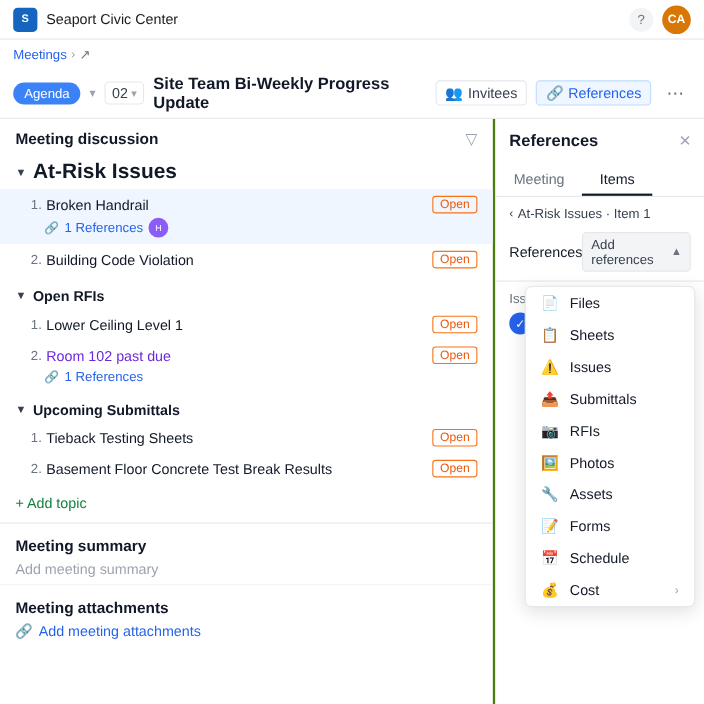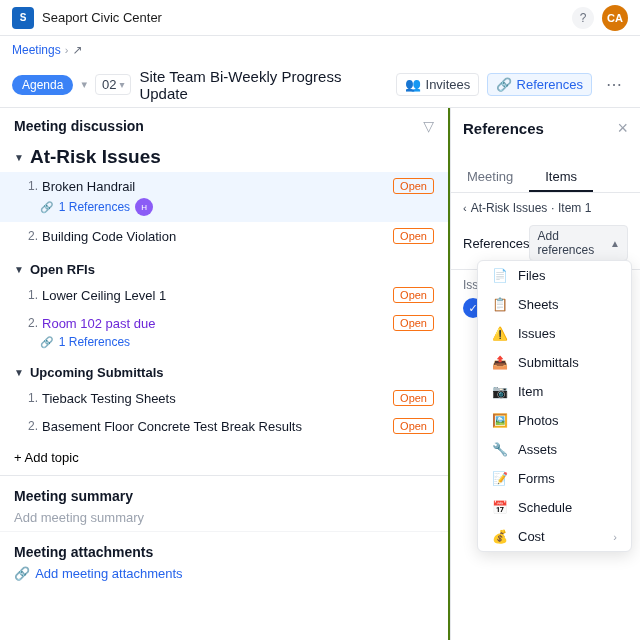--- a/index.html
+++ b/index.html
@@ -23,21 +23,21 @@
   <span style="color:#6b7280;font-size:12px;">↗</span>
 </div>
 
 <div style="display:flex;align-items:center;padding:6px 12px 8px 12px;border-bottom:1px solid #e5e7eb;gap:8px;height:44px;">
   <div style="background:#3b82f6;color:white;padding:3px 10px;border-radius:12px;font-size:12px;font-weight:500;cursor:pointer;">Agenda</div>
   <div style="color:#9ca3af;font-size:11px;cursor:pointer;">▾</div>
   <div style="display:flex;align-items:center;gap:3px;font-size:13px;color:#374151;cursor:pointer;border:1px solid #e5e7eb;border-radius:4px;padding:2px 6px;">
     <span>02</span>
     <span style="font-size:10px;color:#9ca3af;">▾</span>
   </div>
-  <span style="font-size:15px;font-weight:400;color:#111827;flex:1;">Site Team Bi-Weekly Progress Update</span>
+  <span style="font-size:15px;font-weight:700;color:#111827;flex:1;">Site Team Bi-Weekly Progress Update</span>
   <div style="display:flex;align-items:center;gap:4px;color:#374151;font-size:13px;cursor:pointer;padding:3px 8px;border:1px solid #e5e7eb;border-radius:4px;">
     <span style="font-size:13px;">👥</span>
     <span>Invitees</span>
   </div>
   <div style="display:flex;align-items:center;gap:4px;color:#2563eb;font-size:13px;cursor:pointer;padding:3px 8px;border:1px solid #bfdbfe;border-radius:4px;background:#eff6ff;">
     <span style="font-size:13px;">🔗</span>
     <span>References</span>
   </div>
   <div style="color:#6b7280;cursor:pointer;padding:2px 6px;font-size:16px;">⋯</div>
 </div>
@@ -108,21 +108,21 @@
         <span style="flex:1;font-size:13px;color:#111827;">Tieback Testing Sheets</span>
         <span style="font-size:11px;color:#ea580c;border:1px solid #f97316;border-radius:3px;padding:1px 6px;">Open</span>
       </div>
       <div style="display:flex;align-items:center;padding:6px 14px 6px 28px;cursor:pointer;">
         <span style="color:#6b7280;font-size:12px;margin-right:4px;">2.</span>
         <span style="flex:1;font-size:13px;color:#111827;">Basement Floor Concrete Test Break Results</span>
         <span style="font-size:11px;color:#ea580c;border:1px solid #f97316;border-radius:3px;padding:1px 6px;">Open</span>
       </div>
     </div>
 
-    <div style="display:flex;align-items:center;gap:6px;padding:10px 14px;color:#000000;font-size:13px;cursor:pointer;">+ Add topic</div>
+    <div style="display:flex;align-items:center;gap:6px;padding:10px 14px;color:#15803d;font-size:13px;cursor:pointer;">+ Add topic</div>
 
     <div style="padding:12px 14px 6px 14px;border-top:1px solid #e5e7eb;">
       <div style="font-size:14px;font-weight:600;color:#111827;margin-bottom:6px;">Meeting summary</div>
       <div style="color:#9ca3af;font-size:13px;cursor:text;">Add meeting summary</div>
     </div>
 
     <div style="padding:12px 14px 6px 14px;border-top:1px solid #f3f4f6;">
       <div style="font-size:14px;font-weight:600;color:#111827;margin-bottom:6px;">Meeting attachments</div>
       <div style="display:flex;align-items:center;gap:5px;color:#2563eb;font-size:13px;cursor:pointer;">
         <span>🔗</span>
@@ -131,21 +131,21 @@
     </div>
   </div>
 
   <div style="width:190px;background:#fff;border-left:1px solid #e5e7eb;display:flex;flex-direction:column;position:relative;overflow:visible;">
 
     <div style="display:flex;align-items:center;justify-content:space-between;padding:10px 12px 0 12px;">
       <span style="font-size:15px;font-weight:600;color:#111827;">References</span>
       <span style="color:#9ca3af;cursor:pointer;font-size:18px;">×</span>
     </div>
 
-    <div style="display:flex;border-bottom:1px solid #e5e7eb;margin:24px 0 0 0;">
+    <div style="display:flex;border-bottom:1px solid #e5e7eb;margin:10px 0 0 0;">
       <div style="padding:6px 16px;font-size:13px;color:#6b7280;cursor:pointer;border-bottom:2px solid transparent;">Meeting</div>
       <div style="padding:6px 16px;font-size:13px;color:#111827;cursor:pointer;border-bottom:2px solid #111827;font-weight:500;">Items</div>
     </div>
 
     <div style="display:flex;align-items:center;gap:4px;padding:8px 12px 4px 12px;color:#374151;font-size:12px;cursor:pointer;">
       <span style="font-size:11px;">‹</span>
       <span>At-Risk Issues · Item 1</span>
     </div>
 
     <div style="display:flex;align-items:center;justify-content:space-between;padding:6px 12px 8px 12px;border-bottom:1px solid #e5e7eb;">
@@ -176,21 +176,21 @@
       <div style="display:flex;align-items:center;gap:10px;padding:7px 14px;cursor:pointer;font-size:13px;color:#111827;">
         <span style="width:16px;text-align:center;">⚠️</span>
         <span>Issues</span>
       </div>
       <div style="display:flex;align-items:center;gap:10px;padding:7px 14px;cursor:pointer;font-size:13px;color:#111827;">
         <span style="width:16px;text-align:center;">📤</span>
         <span>Submittals</span>
       </div>
       <div style="display:flex;align-items:center;gap:10px;padding:7px 14px;cursor:pointer;font-size:13px;color:#111827;">
         <span style="width:16px;text-align:center;">📷</span>
-        <span>Item</span>
+        <span>RFIs</span>
       </div>
       <div style="display:flex;align-items:center;gap:10px;padding:7px 14px;cursor:pointer;font-size:13px;color:#111827;">
         <span style="width:16px;text-align:center;">🖼️</span>
         <span>Photos</span>
       </div>
       <div style="display:flex;align-items:center;gap:10px;padding:7px 14px;cursor:pointer;font-size:13px;color:#111827;">
         <span style="width:16px;text-align:center;">🔧</span>
         <span>Assets</span>
       </div>
       <div style="display:flex;align-items:center;gap:10px;padding:7px 14px;cursor:pointer;font-size:13px;color:#111827;">

